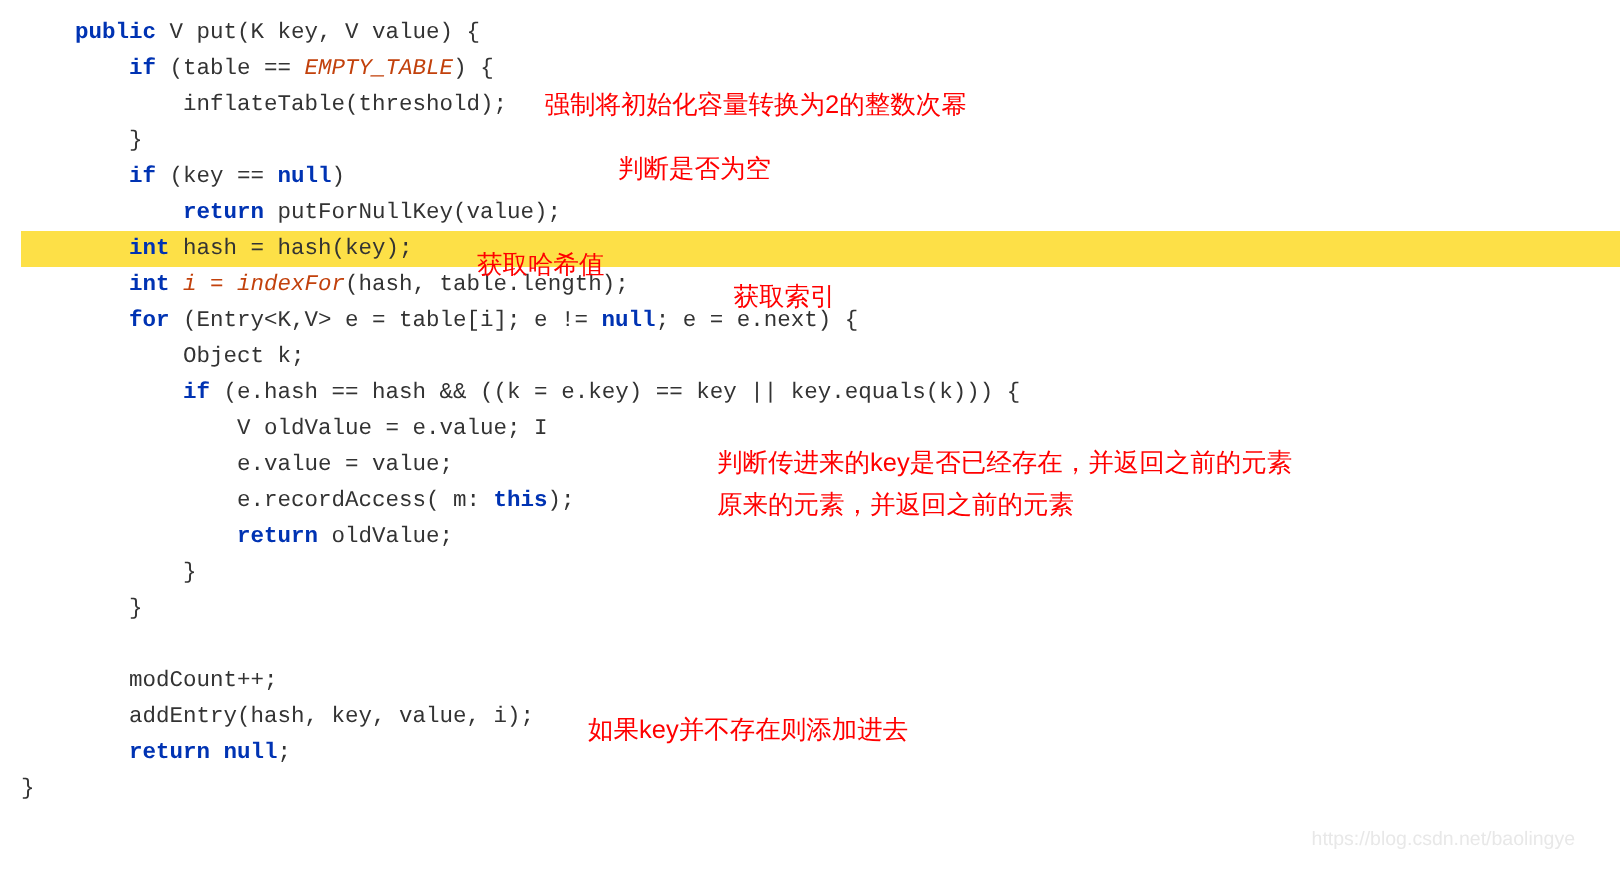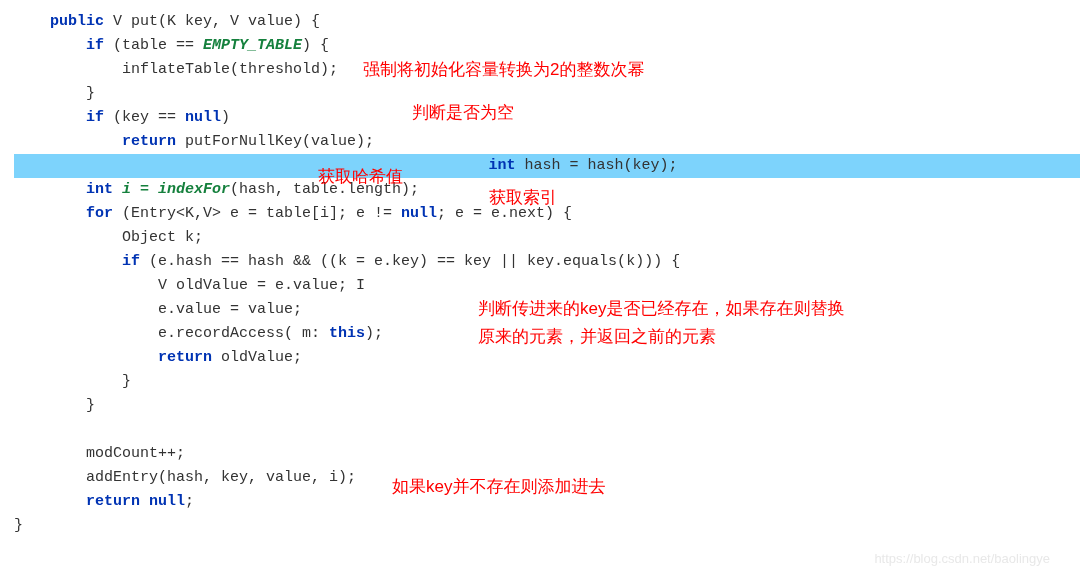--- a/index.html
+++ b/index.html
@@ -10,23 +10,23 @@
       background: #ffffff;
       color: #333;
       width: 1080px;
       height: 579px;
       overflow: hidden;
       position: relative;
       padding: 10px 0 0 14px;
     }
     .line { white-space: pre; height: 24px; }
     .kw { color: #0033b3; font-weight: bold; }
-    .const { color: #15803d; font-style: italic; font-weight: bold; }
+    .const { color: #c2410c; font-style: italic; font-weight: normal; }
     .plain { color: #333; }
-    .hl { background: #7dd3fc; display: block; width: 100%; text-align: center; }
+    .hl { background: #fde047; display: block; width: 100%; }
     .annot {
       position: absolute;
       color: #ff0000;
       font-family: "SimSun", "Microsoft YaHei", sans-serif;
       font-size: 17px;
       white-space: nowrap;
     }
     .watermark {
       position: absolute;
       right: 30px;
@@ -62,17 +62,17 @@
     <div class="line"><span class="plain">        </span><span class="plain">modCount++;</span></div>
     <div class="line"><span class="plain">        </span><span class="plain">addEntry(hash, key, value, i);</span></div>
     <div class="line"><span class="plain">        </span><span class="kw">return null</span><span class="plain">;</span></div>
     <div class="line"><span class="plain"></span><span class="plain">}</span></div>
   </div>
 
 <div class="annot" style="top:58px; left:363px;">强制将初始化容量转换为2的整数次幂</div>
 <div class="annot" style="top:101px; left:400px;margin-left:12px;">判断是否为空</div>
 <div class="annot" style="top:165px; left:318px;">获取哈希值</div>
 <div class="annot" style="top:186px; left:470px;margin-left:19px;">获取索引</div>
-<div class="annot" style="top:297px; left:478px;">判断传进来的key是否已经存在，如果存在则替换</div>
+<div class="annot" style="top:297px; left:478px;">判断传进来的key是否已经存在，并返回之前的元素</div>
 <div class="annot" style="top:325px; left:478px;">原来的元素，并返回之前的元素</div>
 <div class="annot" style="top:475px; left:392px;">如果key并不存在则添加进去</div>
 
 <div class="watermark">https://blog.csdn.net/baolingye</div>
 
 </body></html>

